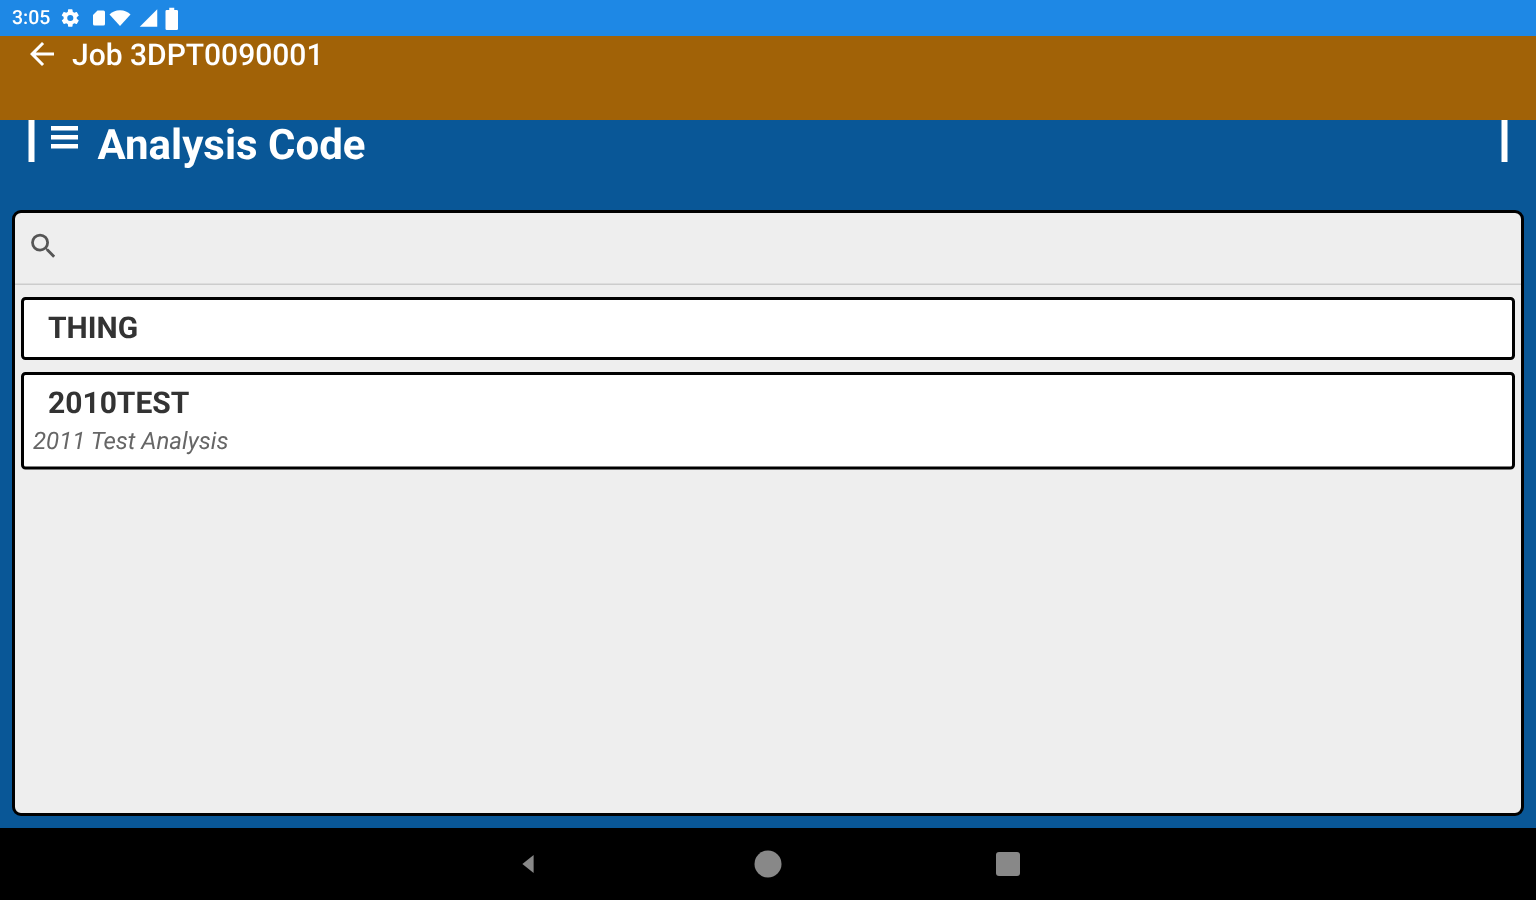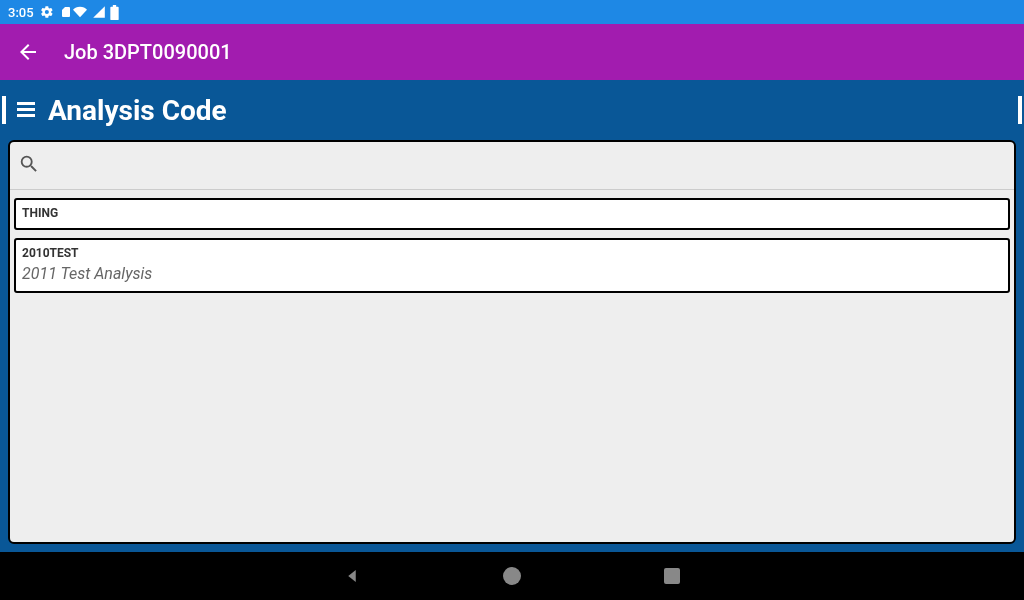--- a/index.html
+++ b/index.html
@@ -18,38 +18,36 @@
     font-size: 13px;
     font-weight: 500;
   }
   .status-left { display: flex; align-items: center; gap: 6px; }
   .status-right { display: flex; align-items: center; gap: 4px; }
   .status-icon { display: inline-flex; }
 
   
   .app-bar {
     height: 56px;
-    background: #a21caf;
+    background: #a16207;
     color: #fff;
     display: flex;
-    align-items: center;
     padding: 0 16px;
-    gap: 24px;
+    gap: 8px;
   }
   .back-arrow { display: inline-flex; cursor: pointer; }
   .app-bar-title { font-size: 20px; font-weight: 500; }
 
   
   .section-header {
     height: 60px;
     background: #095797;
     color: #fff;
     display: flex;
-    align-items: center;
-    padding: 0 2px;
+    padding: 0 19px;
   }
   .section-header .bar-left, .section-header .bar-right {
     width: 4px; height: 28px; background: #fff;
   }
   .section-header .list-icon { margin: 0 8px 0 6px; display: inline-flex; }
   .section-title { font-size: 28px; font-weight: 700; flex: 1; }
 
   
   .content-wrap {
     flex: 1;
@@ -87,21 +85,21 @@
     padding: 4px 2px;
   }
   .list-item {
     background: #fff;
     border: 2px solid #000;
     border-radius: 3px;
     margin: 4px 2px 8px 2px;
     padding: 6px 6px 8px 6px;
     cursor: pointer;
   }
-  .item-code { font-weight: 700; font-size: 12px; color: #333; }
+  .item-code { font-weight: 700; font-size: 20px; color: #333; margin-left: 10px; }
   .item-desc { font-style: italic; font-size: 16px; color: #666; margin-top: 4px; }
 
   
   .nav-bar {
     height: 48px;
     background: #000;
     display: flex;
     align-items: center;
     justify-content: center;
     gap: 140px;

